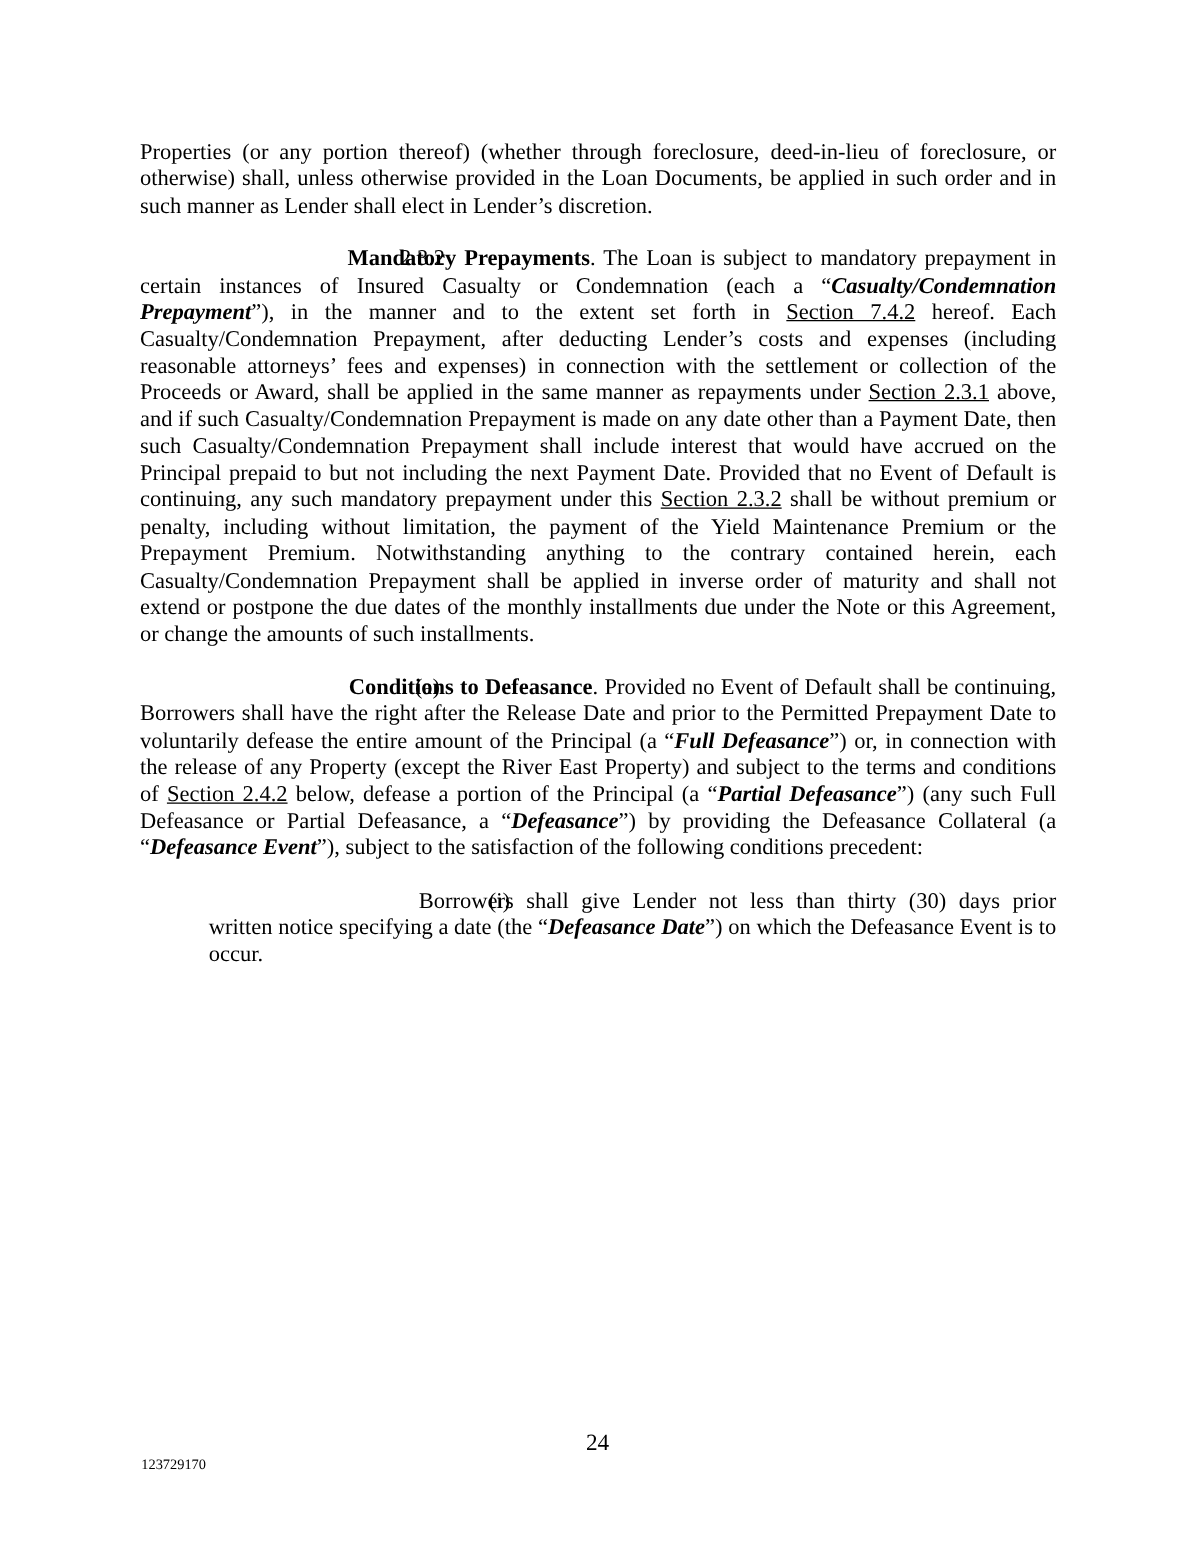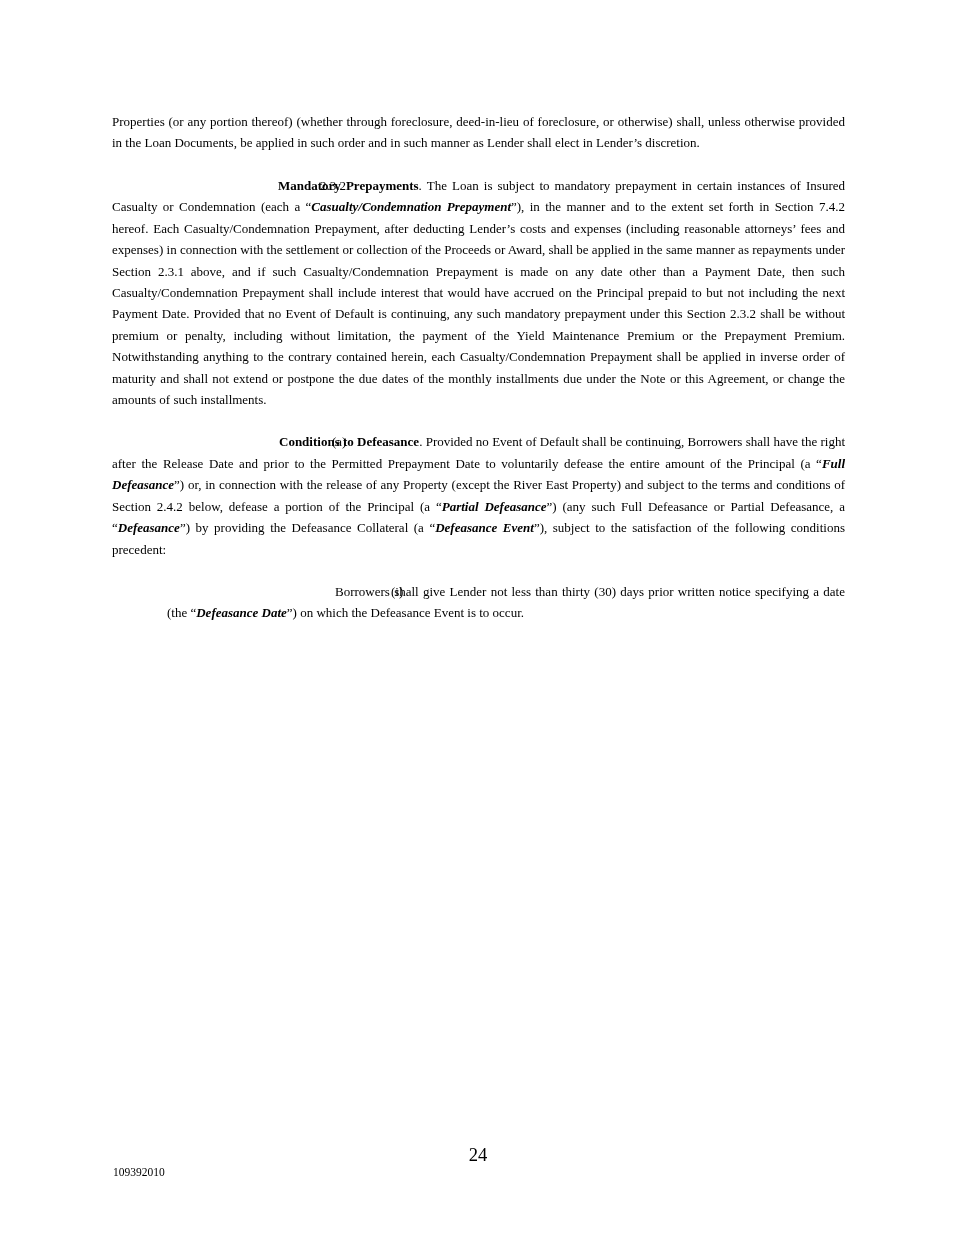--- a/index.html
+++ b/index.html
@@ -11,34 +11,34 @@
     background: #ffffff;
     color: #000000;
     font-family: "Liberation Serif", "DejaVu Serif", serif;
     overflow: hidden;
   }
   .body-block {
     position: absolute;
     left: 112px;
     top: 111px;
     width: 733px;
-    font-size: 13px;
+    font-size: 18px;
     line-height: 21.45px;
     text-align: justify;
   }
   p.para { margin: 0 0 20.8px 0; }
   p.sec-para { text-indent: 104px; }
   p.sub-para { text-indent: 110px; }
   p.list-item { margin-left: 55px; text-indent: 112px; }
   .sec-num { display: inline-block; width: 62px; font-weight: normal; font-style: normal; }
   .sub-lbl { display: inline-block; width: 57px; }
   .item-lbl { display: inline-block; width: 56px; }
   .bi { font-weight: bold; font-style: italic; }
   .bu { font-weight: bold; }
-  .u  { }
+  .u  { text-decoration: underline; }
   .footer-pagenum {
     position: absolute;
     top: 1144px;
     left: 0;
     width: 956px;
     text-align: center;
     font-size: 18.6px;
     line-height: 21px;
   }
   .footer-docnum {
@@ -64,14 +64,14 @@
 
     <p class="para list-item"><span class="item-lbl">(i)</span><span>Borrowers shall give Lender not less than thirty (30) days prior written notice specifying a date (the “</span><span class="bi">Defeasance Date</span><span>”) on which the Defeasance Event is to occur.</span></p>
 
 
 
 
 
   </div>
 
   <div class="footer-pagenum">24</div>
-  <div class="footer-docnum">109392010</div>
+  <div class="footer-docnum">123729170</div>
 </div>
 
 </body></html>

